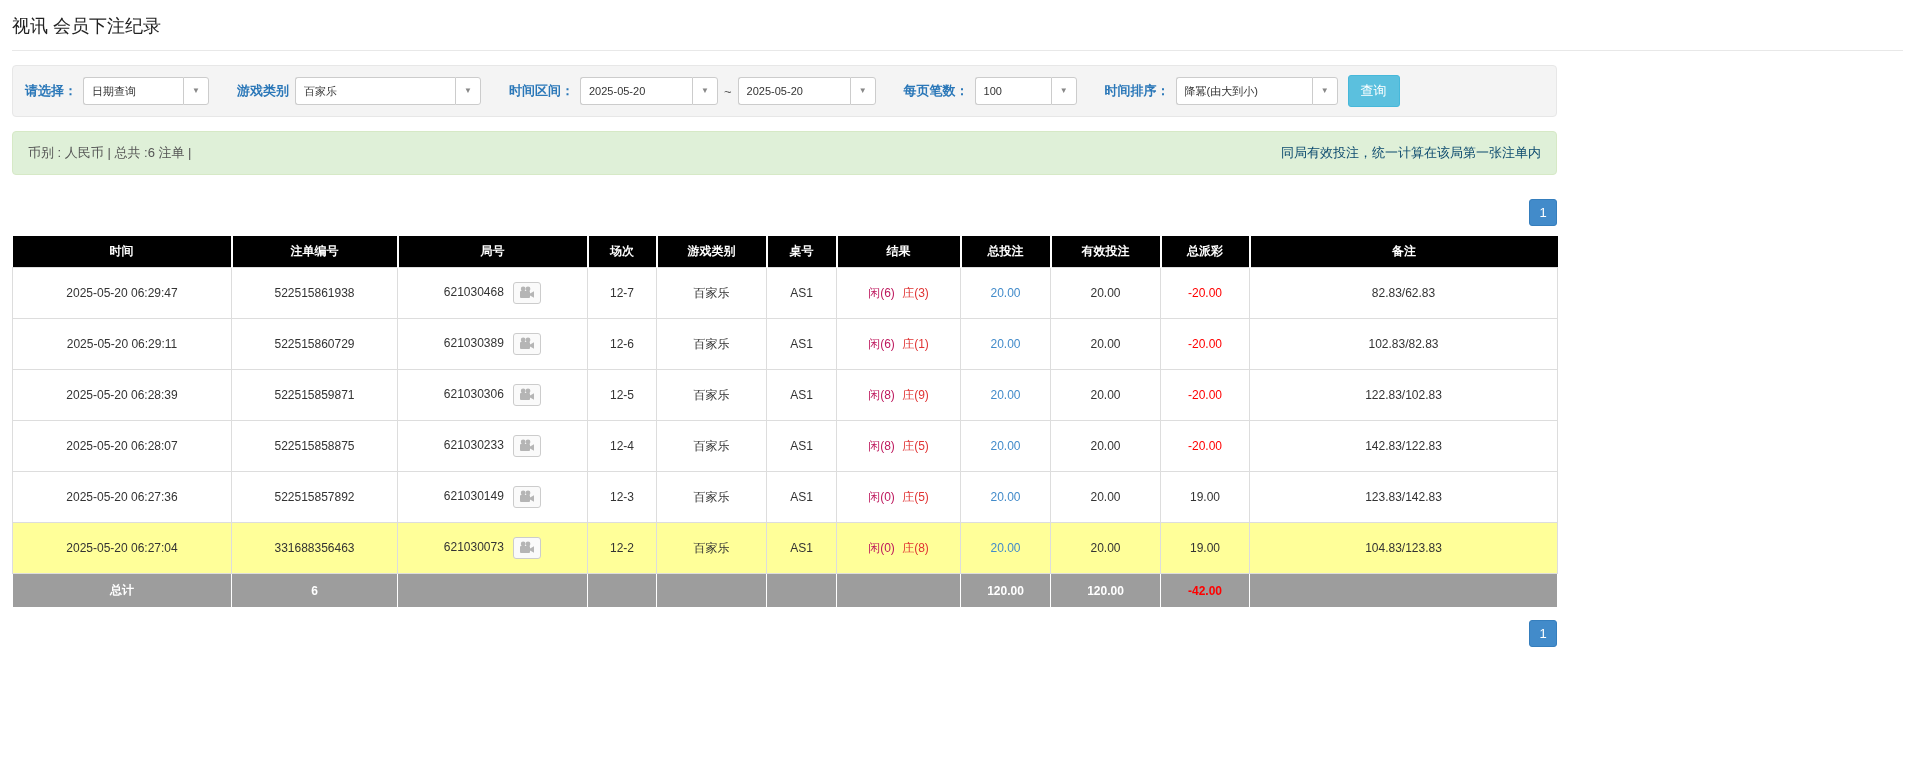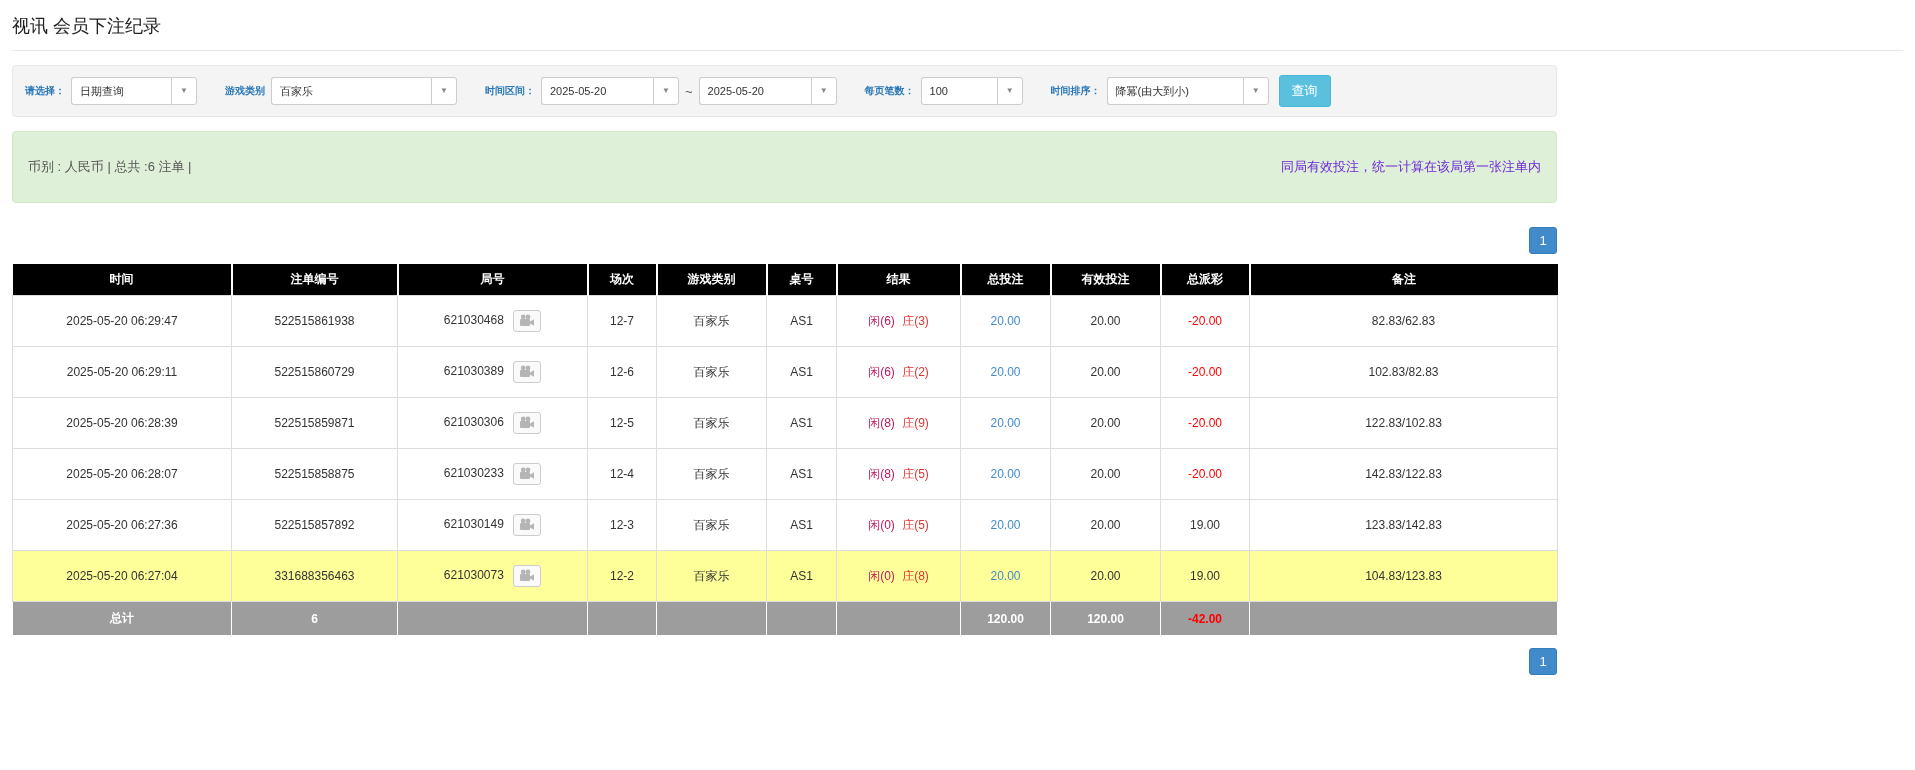--- a/index.html
+++ b/index.html
@@ -14,21 +14,21 @@
 
   
   .title-wrap { border-bottom: 1px solid #e8e8e8; padding: 4px 0 12px 0; margin-bottom: 14px; }
   .page-title { font-size: 18px; font-weight: normal; color: #222; }
 
   
   .filter-bar {
     width: 1545px; background: #f4f4f4; border: 1px solid #e7e7e7; border-radius: 4px;
     padding: 9px 12px; display: flex; align-items: center; margin-bottom: 14px;
   }
-  .filter-label { color: #2a77b8; font-weight: bold; font-size: 10px; margin: 0 6px 0 28px; white-space: nowrap; }
+  .filter-label { color: #2a77b8; font-weight: bold; font-size: 13px; margin: 0 6px 0 28px; white-space: nowrap; }
   .filter-label:first-child { margin-left: 0; }
   .combo { display: inline-flex; align-items: stretch; }
   .combo input {
     height: 28px; border: 1px solid #ccc; border-right: none; border-radius: 3px 0 0 3px;
     padding: 0 8px; font-size: 11px; background: #fff; color: #333; outline: none;
     font-family: "Liberation Sans", "DejaVu Sans", sans-serif;
   }
   .caret-btn {
     height: 28px; width: 26px; border: 1px solid #ccc; background: #fff; border-radius: 0 3px 3px 0;
     color: #888; font-size: 8px; cursor: pointer; line-height: 1;
@@ -41,24 +41,24 @@
   .tilde { margin: 0 6px; color: #555; font-size: 13px; }
   .search-btn {
     margin-left: 10px; background: #5bc0de; border: 1px solid #46b8da; color: #fff;
     font-size: 13px; padding: 6px 12px; border-radius: 3px; cursor: pointer;
     font-family: Liberation Mono, monospace;
   }
 
   
   .summary-bar {
     width: 1545px; background: #dff0d8; border: 1px solid #d6e9c6; border-radius: 4px;
-    padding: 26px 15px; display: flex; justify-content: space-between; 
+    padding: 12px 15px; display: flex; justify-content: space-between; 
     color: #555; font-size: 13px; margin-bottom: 8px; gap: 44px;
   }
-  .summary-note { color: #6d28d9; font-size: 13px; }
+  .summary-note { color: #0c4a6e; font-size: 13px; }
 
   
   .pagination-row { width: 1545px; display: flex; justify-content: flex-end; }
   .pagination-top { margin: 24px 0 10px 0; }
   .pagination-bottom { margin-top: 12px; }
   .page-btn {
     min-width: 28px; height: 27px; background: #428bca; color: #fff; border: 1px solid #357ebd;
     border-radius: 3px; font-size: 13px; cursor: pointer;
     font-family: "Liberation Sans", "DejaVu Sans", sans-serif;
   }
@@ -217,21 +217,21 @@
           <rect x="1" y="5" width="10" height="7" rx="1" fill="#b5b5b5"></rect>
           <polygon points="11,7.5 15,5.2 15,11.8 11,9.5" fill="#b5b5b5"></polygon>
         </svg>
       </button>
     </td>
     <td>12-6</td>
     <td>百家乐</td>
     <td>AS1</td>
     <td>
       <span class="player">闲(6)</span>
-      <span class="banker">庄(2)</span>
+      <span class="banker">庄(1)</span>
     </td>
     <td>
       <a class="bet-link">20.00</a>
     </td>
     <td>20.00</td>
     <td class="neg">-20.00</td>
     <td>102.83/82.83</td>
   </tr>
 
   <tr>

